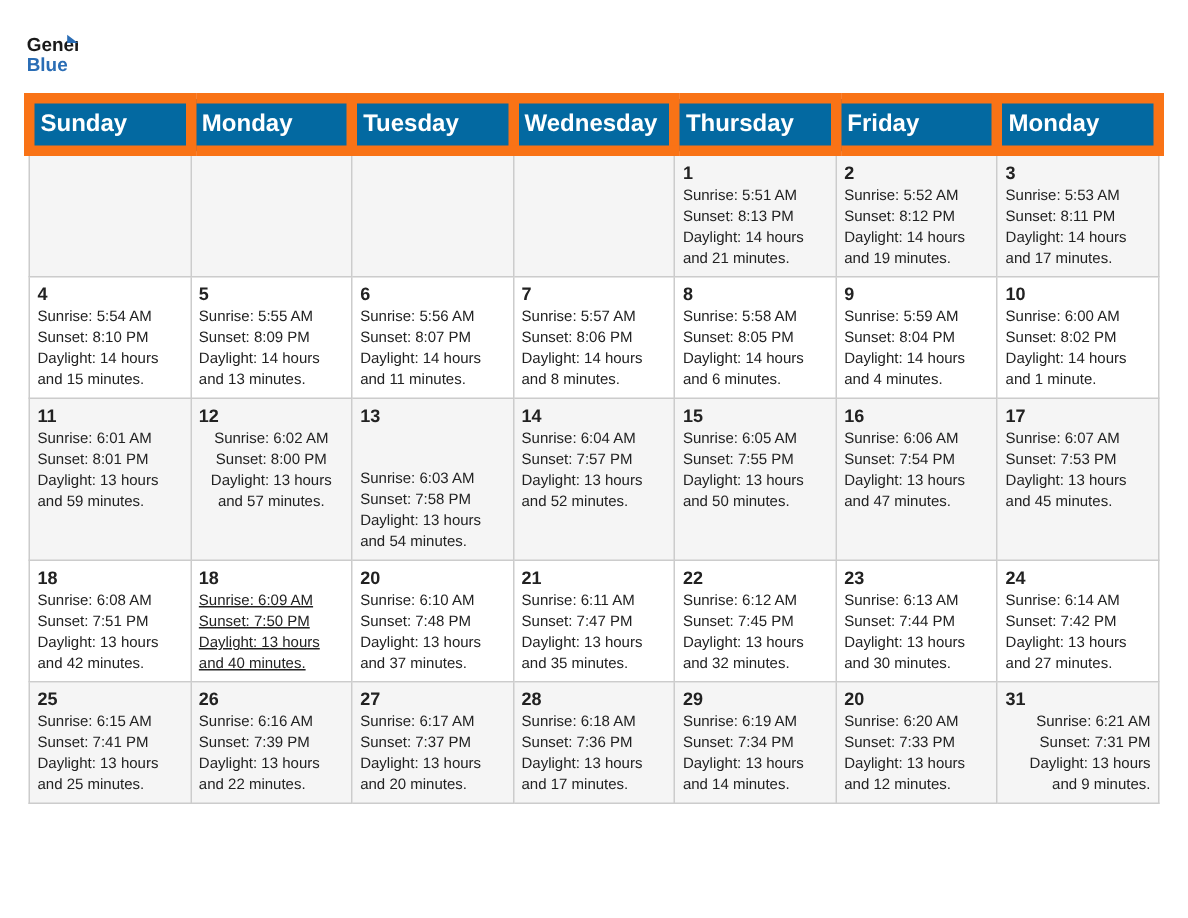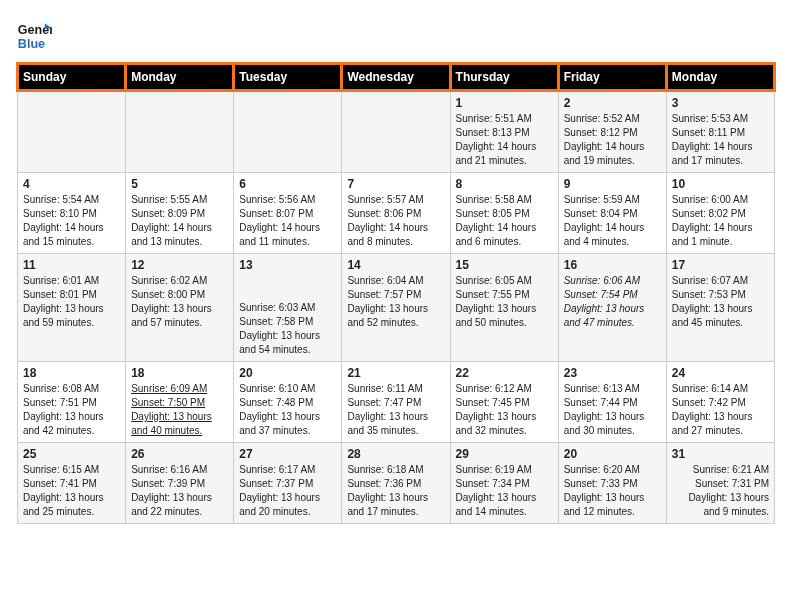--- a/index.html
+++ b/index.html
@@ -37,27 +37,27 @@
     .calendar-subtitle {
       font-size: 15px;
       color: #555;
     }
     table {
       width: 100%;
       border-collapse: collapse;
       table-layout: fixed;
     }
     thead tr th {
-      background-color: #000000;
+      background-color: #0369a1;
       color: #fff;
-      font-size: 12px;
+      font-size: 16px;
       font-weight: bold;
       padding: 5px 4px;
       text-align: left;
-      border: 3px solid #f97316;
+      border: 7px solid #f97316;
     }
     tbody tr td {
       border: 1px solid #ccc;
       vertical-align: top;
       padding: 4px 5px;
       font-size: 10px;
       color: #222;
       height: 78px;
       background: #fff;
     }
@@ -196,21 +196,21 @@
       <tr>
         <td>
           <span class="day-number">11</span>
           <div class="day-info" style="white-space: pre-line;">Sunrise: 6:01 AM
 Sunset: 8:01 PM
 Daylight: 13 hours
 and 59 minutes.</div>
         </td>
         <td>
           <span class="day-number">12</span>
-          <div class="day-info" style="white-space: pre-line;">Sunrise: 6:02 AM
+          <div class="day-info" style="white-space: pre-line; text-align: center;">Sunrise: 6:02 AM
 Sunset: 8:00 PM
 Daylight: 13 hours
 and 57 minutes.</div>
         </td>
         <td>
           <span class="day-number">13</span>
           <div class="day-info" style="white-space: pre-line; margin-top: 29px;">Sunrise: 6:03 AM
 Sunset: 7:58 PM
 Daylight: 13 hours
 and 54 minutes.</div>
@@ -224,21 +224,21 @@
         </td>
         <td>
           <span class="day-number">15</span>
           <div class="day-info" style="white-space: pre-line;">Sunrise: 6:05 AM
 Sunset: 7:55 PM
 Daylight: 13 hours
 and 50 minutes.</div>
         </td>
         <td>
           <span class="day-number">16</span>
-          <div class="day-info" style="white-space: pre-line; font-style: italic;">Sunrise: 6:06 AM
+          <div class="day-info" style="white-space: pre-line;">Sunrise: 6:06 AM
 Sunset: 7:54 PM
 Daylight: 13 hours
 and 47 minutes.</div>
         </td>
         <td>
           <span class="day-number">17</span>
           <div class="day-info" style="white-space: pre-line;">Sunrise: 6:07 AM
 Sunset: 7:53 PM
 Daylight: 13 hours
 and 45 minutes.</div>

